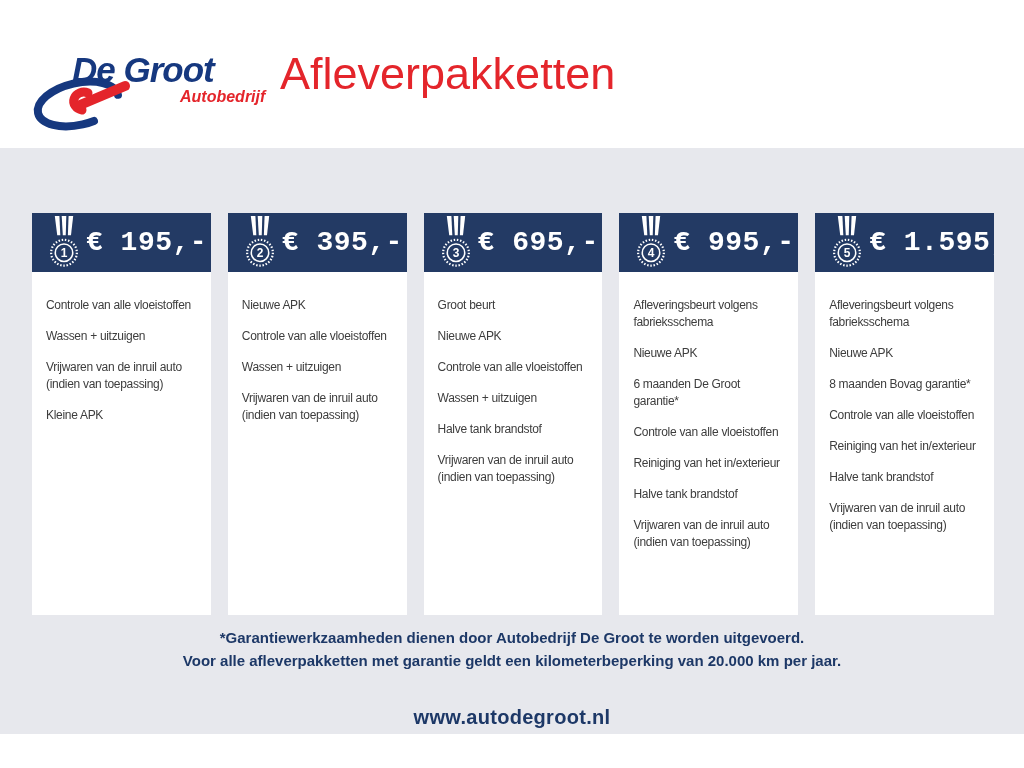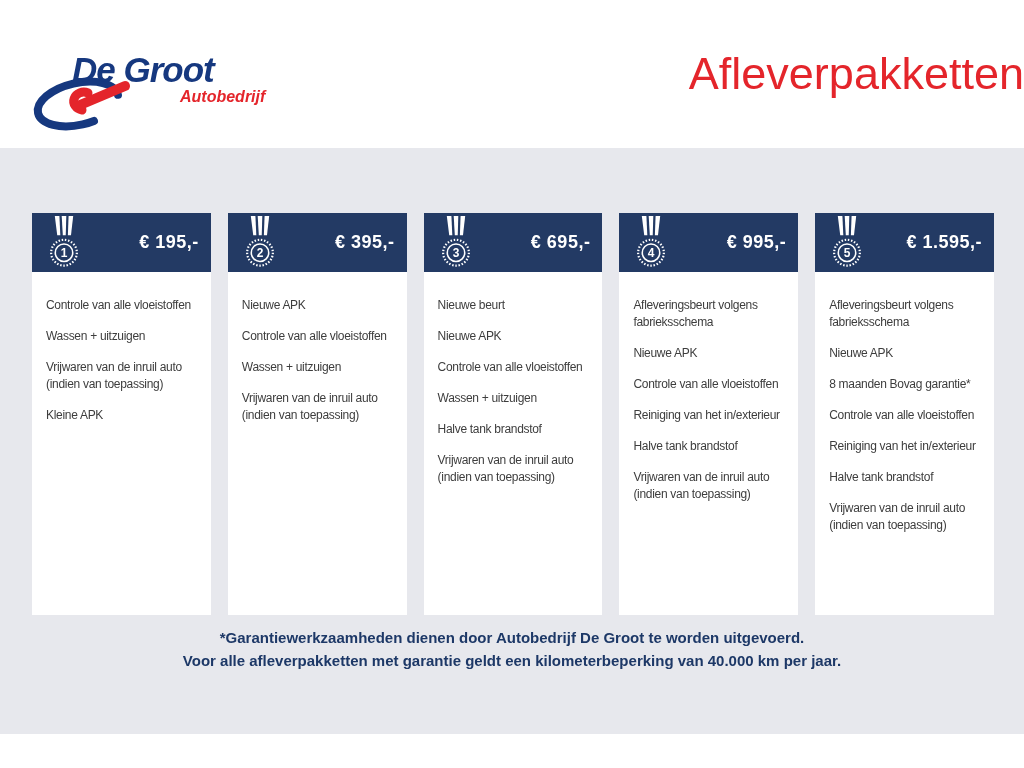--- a/index.html
+++ b/index.html
@@ -16,35 +16,35 @@
   .page{width:1024px;height:768px;position:relative;background:#fff;}
 
   
   .top{height:148px;display:flex;align-items:center;background:#fff;gap:40px;}
   .logo-wrap{width:240px;position:relative;height:148px;flex:0 0 240px;}
   .logo-mark{position:absolute;left:30px;top:72px;}
   .logo-name{position:absolute;left:72px;top:50px;font-size:35px;font-weight:bold;
     font-style:italic;color:var(--logo-blue);letter-spacing:-1px;white-space:nowrap;}
   .logo-sub{position:absolute;left:160px;top:88px;font-size:16px;font-weight:bold;
     font-style:italic;color:var(--red);white-space:nowrap;margin-left:20px;}
-  .title-wrap{flex:1;display:flex;justify-content:flex-end;align-items:center;height:100%;}
+  .title-wrap{flex:1;display:flex;justify-content:flex-start;align-items:center;height:100%;}
   .page-title{color:var(--red);font-size:45px;font-weight:400;letter-spacing:0px;}
 
   
   .band{position:absolute;left:0;top:148px;width:1024px;height:586px;background:var(--band);}
 
   
   .cards{position:absolute;left:32px;top:65px;width:962px;height:402px;
     display:flex;gap:17px;}
   .card{flex:1 1 0;background:#fff;display:flex;flex-direction:column;overflow:hidden;}
   .pkg-header{height:59px;flex:0 0 59px;background:var(--navy);display:flex;
     align-items:center;padding:0 6px 0 10px;}
   .medal{flex:0 0 44px;height:57px;margin-top:1px;}
-  .pkg-price{flex:1;text-align:right;color:#fff;font-size:18px;font-weight:bold;
-    letter-spacing:0.5px;padding-right:6px;white-space:nowrap;}
+  .pkg-price{flex:1;text-align:center;color:#fff;font-size:28px;font-weight:bold;
+    letter-spacing:0.5px;padding-right:6px;white-space:nowrap;font-family:Liberation Mono, monospace;}
   .pkg-body{flex:1;padding:25px 12px 10px 14px;}
   .pkg-body ul{list-style:none;}
   .pkg-body li{color:var(--item);font-size:12px;letter-spacing:-0.3px;line-height:17px;
     margin-bottom:14px;white-space:pre-line;}
 
   
   .notes{position:absolute;left:0;top:478px;width:100%;text-align:center;}
   .notes div{color:var(--footer-navy);font-size:15px;font-weight:bold;line-height:23px;}
   .site{position:absolute;left:0;top:558px;width:100%;text-align:center;
     color:var(--footer-navy);font-size:20px;font-weight:bold;letter-spacing:0.3px;
@@ -125,21 +125,21 @@
         <polygon points="19.5,1 24.5,1 23.9,22 20.7,22" fill="#fff"></polygon>
         <polygon points="27,1 32,1 29.6,22 26.2,22" fill="#fff"></polygon>
         <circle cx="22" cy="41" r="14" fill="none" stroke="#fff" stroke-width="2.4" stroke-dasharray="1.6 1.9"></circle>
         <circle cx="22" cy="41" r="9.5" fill="none" stroke="#fff" stroke-width="1.7"></circle>
         <text x="22" y="46" text-anchor="middle" fill="#fff" font-size="13" font-weight="bold" font-family="Liberation Sans, DejaVu Sans, sans-serif">3</text>
       </svg>
       <div class="pkg-price">€ 695,-</div>
     </div>
     <div class="pkg-body">
       <ul>
-              <li>Nieuwe beurt</li>
+              <li>Groot beurt</li>
               <li>Nieuwe APK</li>
               <li>Controle van alle vloeistoffen</li>
               <li>Wassen + uitzuigen</li>
               <li>Halve tank brandstof</li>
               <li>Vrijwaren van de inruil auto
 (indien van toepassing)</li>
             </ul>
     </div>
   </div>
 
@@ -153,20 +153,21 @@
         <circle cx="22" cy="41" r="9.5" fill="none" stroke="#fff" stroke-width="1.7"></circle>
         <text x="22" y="46" text-anchor="middle" fill="#fff" font-size="13" font-weight="bold" font-family="Liberation Sans, DejaVu Sans, sans-serif">4</text>
       </svg>
       <div class="pkg-price">€ 995,-</div>
     </div>
     <div class="pkg-body">
       <ul>
               <li>Afleveringsbeurt volgens
 fabrieksschema</li>
               <li>Nieuwe APK</li>
+              <li>6 maanden De Groot garantie*</li>
               <li>Controle van alle vloeistoffen</li>
               <li>Reiniging van het in/exterieur</li>
               <li>Halve tank brandstof</li>
               <li>Vrijwaren van de inruil auto
 (indien van toepassing)</li>
             </ul>
     </div>
   </div>
 
   <div class="card">
@@ -192,17 +193,18 @@
               <li>Halve tank brandstof</li>
               <li>Vrijwaren van de inruil auto
 (indien van toepassing)</li>
             </ul>
     </div>
   </div>
 </div>
 
     <div class="notes">
         <div>*Garantiewerkzaamheden dienen door Autobedrijf De Groot te worden uitgevoerd.</div>
-        <div>Voor alle afleverpakketten met garantie geldt een kilometerbeperking van 40.000 km per jaar.</div>
+        <div>Voor alle afleverpakketten met garantie geldt een kilometerbeperking van 20.000 km per jaar.</div>
       </div>
 
+    <a class="site" href="#">www.autodegroot.nl</a>
   </div>
 </div>
 
 </body></html>

